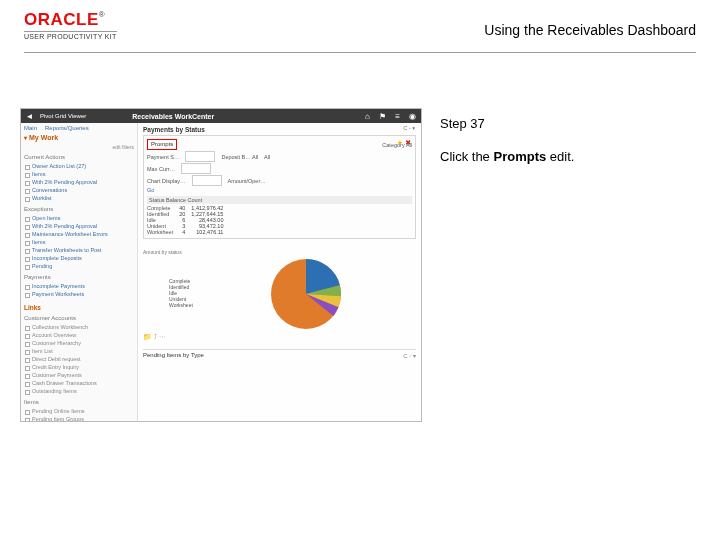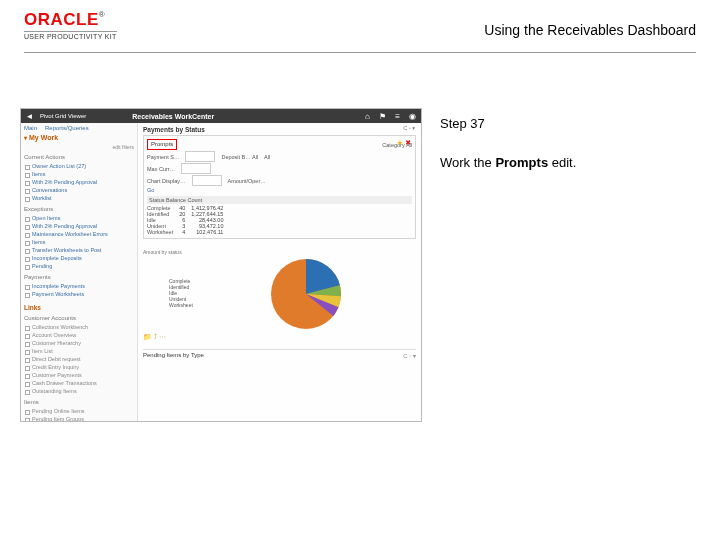--- a/index.html
+++ b/index.html
@@ -35,21 +35,21 @@
 .ss-pivot-header{background:#eee;font-size:5.5px;padding:1px 2px;margin-top:3px}
 .ss-pivot table{font-size:5.5px;border-collapse:collapse;margin-top:1px}
 .ss-pivot td{padding:0 6px 0 0;white-space:nowrap}
 .ss-pivot td.n{text-align:right;color:#444}
 .ss-chart{margin-top:10px}
 .ss-chart-lbl{font-size:5px;color:#777;margin-bottom:2px}
 .ss-minitoolbar{position:absolute;right:6px;top:2px;font-size:5.5px;color:#777}
 .ss-pending{border-top:1px solid #ddd;margin-top:8px;padding-top:2px;font-size:6px;color:#333;display:flex;justify-content:space-between}
 .ss-bottom-icons{font-size:7px;color:#caa14a;margin-top:4px}
 .instructions{position:absolute;left:440px;top:112px;right:24px;font-size:13px;line-height:1.9}
-.instructions .step{margin-bottom:14px}
+.instructions .step{margin-bottom:8px}
 .instructions b{font-weight:bold}
 svg.pie{width:70px;height:70px;display:block;margin:2px auto 0}
 .legend-mini{font-size:5px;color:#555;text-align:left;margin-left:26px}
 .badge-close{position:absolute;right:4px;top:3px;font-size:7px}
 .badge-close .fav{color:#f5b400}
 .badge-close .x{color:#c22;margin-left:2px}
 </style>
 </head>
 <body>
 <div class="page">
@@ -206,17 +206,17 @@
         <span>Pending Items by Type</span>
         <span style="color:#888">C ◦ ▾</span>
       </div>
     </div>
   </div>
 </div>
 
 <div class="instructions">
   <div class="step">Step 37</div>
   <div>
-    <span>Work the </span><b>Prompts</b><span> edit.</span>
+    <span>Click the </span><b>Prompts</b><span> edit.</span>
   </div>
 </div>
 
 </div>
 
 </body></html>

